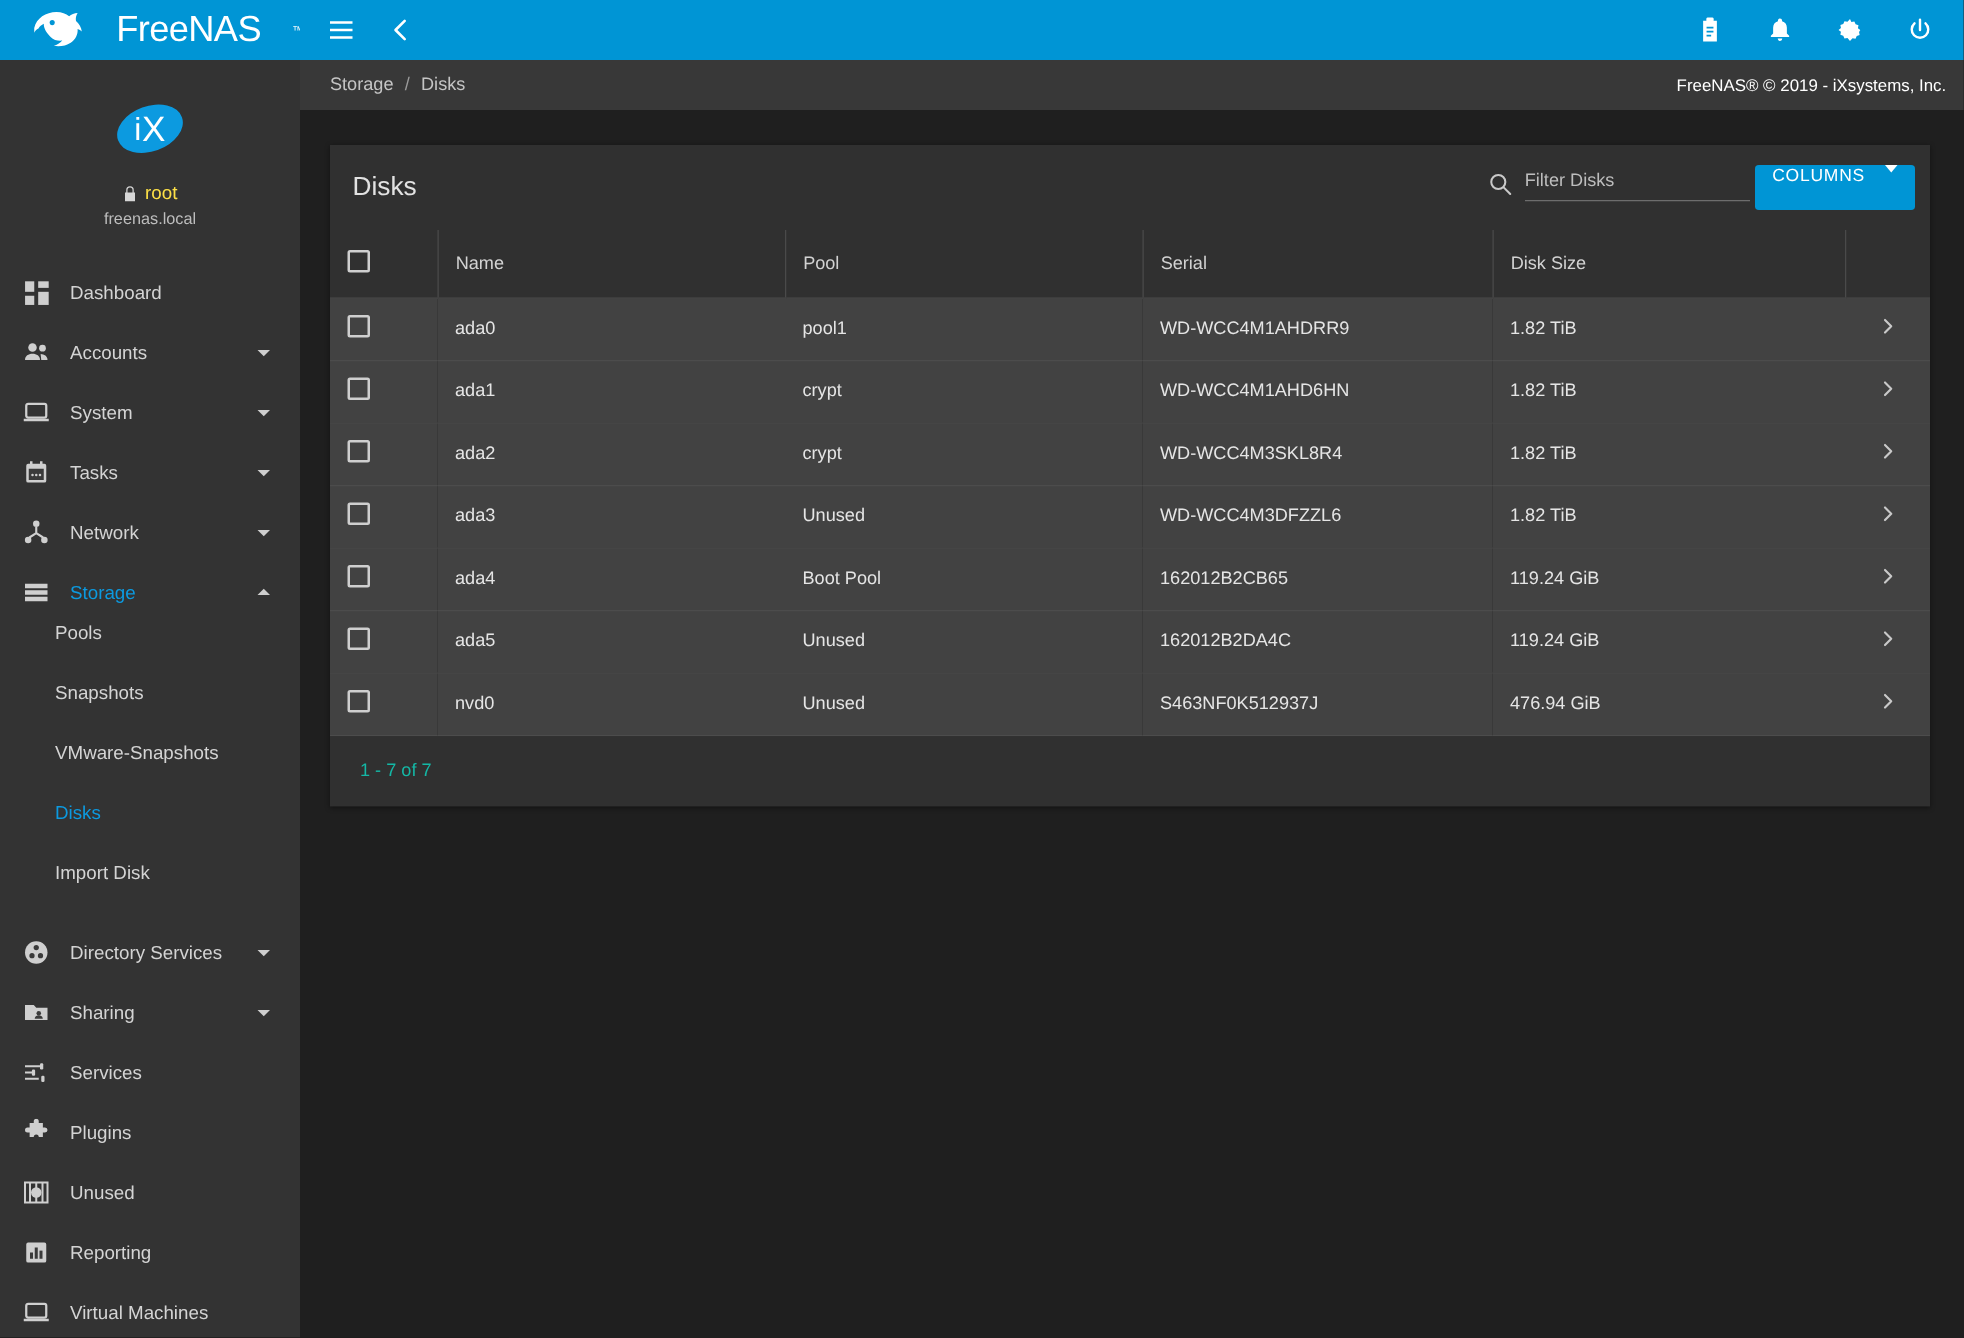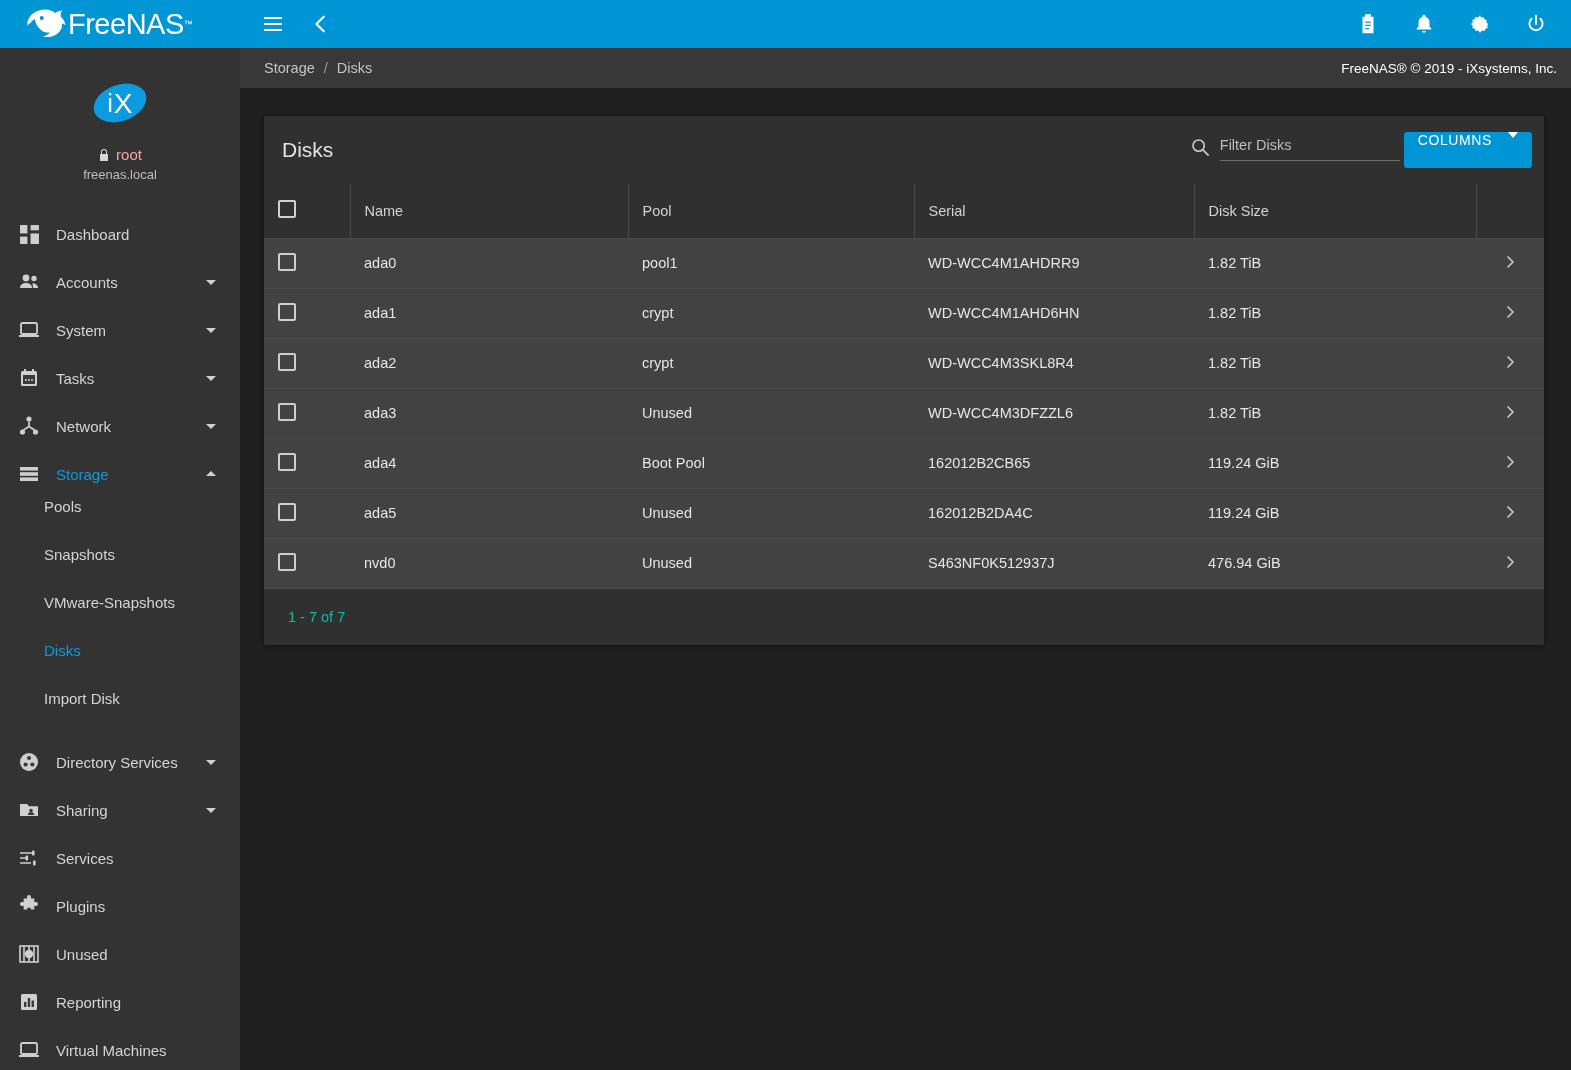--- a/index.html
+++ b/index.html
@@ -16,34 +16,34 @@
     width: 240px; height: 1070px;
     background: #333333;
     flex: 0 0 240px;
     overflow: hidden;
     position: relative;
   }
   .brand {
     height: 48px; background: #0095d5;
     display: flex; align-items: center; padding-left: 24px;
   }
-  .brand-logo { display: flex; align-items: center; gap: 0; }
+  .brand-logo { display: flex; align-items: center; gap: 25px; }
   .brand-mark { width: 44px; height: 34px; }
   .brand-text {
     color: #ffffff; font-size: 29px; font-weight: 300;
     letter-spacing: -0.5px; line-height: 1;
   }
   .brand-tm { color: #fff; font-size: 9px; vertical-align: super; }
 
   .profile {
     padding: 26px 0 16px; text-align: center;
   }
   .ix-logo { width: 58px; height: 58px; margin: 0 auto 14px; display: block; }
   .profile-user {
-    color: #fca5a5; font-size: 15px; display: flex;
+    color: #fde047; font-size: 15px; display: flex;
     align-items: center; justify-content: center; gap: 6px;
   }
   .lock-ico { width: 12px; height: 14px; display: inline-block; }
   .profile-host { color: #bdbdbd; font-size: 13px; margin-top: 4px; }
 
   .nav { margin-top: 12px; }
   .nav-item {
     display: flex; align-items: center;
     height: 48px; padding: 0 14px 0 12px;
     cursor: pointer; position: relative;

